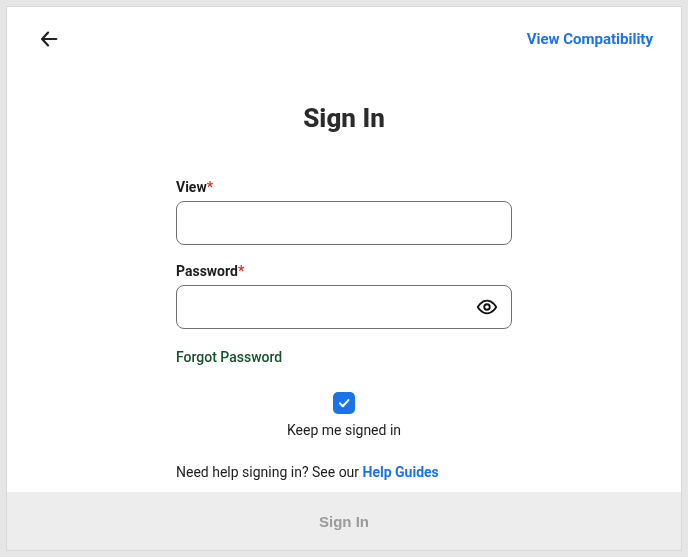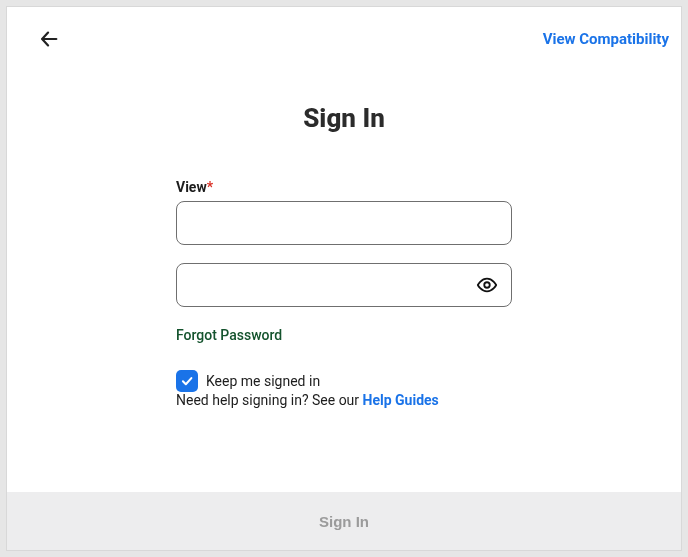--- a/index.html
+++ b/index.html
@@ -1,34 +1,34 @@
 <!DOCTYPE html>
 <html><head>
   <meta charset="utf-8">
   <style>
     * { box-sizing: border-box; margin: 0; padding: 0; }
     html, body { width: 688px; height: 557px; font-family: -apple-system, BlinkMacSystemFont, "Segoe UI", Roboto, Helvetica, Arial, sans-serif; }
     body { padding: 6px; background: #e6e6e6; }
     .wrap { width: 100%; height: 100%; background: #fff; border: 1px solid #d8d8d8; position: relative; display: flex; flex-direction: column; }
-    .topbar { display: flex; justify-content: space-between; align-items: center; padding: 18px 12px 0 28px; }
+    .topbar { display: flex; justify-content: space-between; align-items: center; padding: 18px 28px 0 28px; }
     .back-btn { width: 28px; height: 28px; display: flex; align-items: center; justify-content: center; cursor: pointer; }
     .compat { color: #1a73e8; font-weight: 700; font-size: 15px; cursor: pointer; }
     .content { flex: 1; display: flex; flex-direction: column; align-items: center; }
     .title { font-size: 26px; font-weight: 800; color: #2b2b2b; margin-top: 50px; margin-bottom: 46px; }
     .form { width: 336px; }
     .field-label { font-size: 14px; font-weight: 700; color: #1d1d1d; margin-bottom: 6px; }
     .req { color: #d93025; }
     .input-wrap { position: relative; width: 100%; margin-bottom: 18px; }
     .input { width: 100%; height: 44px; border: 1px solid #6f6f6f; border-radius: 8px; padding: 0 40px 0 12px; font-size: 15px; outline: none; background: #fff; }
     .eye-btn { position: absolute; right: 14px; top: 50%; transform: translateY(-50%); width: 22px; height: 22px; display: flex; align-items: center; justify-content: center; cursor: pointer; }
     .forgot { color: #14532d; font-size: 14px; font-weight: 500; cursor: pointer; display: inline-block; margin-top: -4px; }
-    .keep-row { display: flex; align-items: center; gap: 8px; margin-top: 26px; }
+    .keep-row { display: flex; align-items: center; gap: 8px; margin-top: 26px; flex-direction: column; }
     .checkbox { width: 22px; height: 22px; border-radius: 5px; background: #1a73e8; display: flex; align-items: center; justify-content: center; cursor: pointer; }
     .keep-label { font-size: 14px; color: #1d1d1d; }
-    .help-row { font-size: 14px; color: #1d1d1d; }
+    .help-row { margin-top: 26px; font-size: 14px; color: #1d1d1d; }
     .help-link { color: #1a73e8; font-weight: 700; cursor: pointer; }
     .footer { height: 58px; background: #ededee; display: flex; align-items: center; justify-content: center; }
     .signin-btn { color: #9b9b9b; font-weight: 700; font-size: 15px; background: transparent; border: none; cursor: pointer; }
   </style>
 </head>
 <body>
 
 <div class="wrap">
 
   <div class="topbar">
@@ -46,20 +46,23 @@
 
     <div class="form">
 
       <div class="field-label">
         <span>View</span><span class="req">*</span>
       </div>
       <div class="input-wrap">
         <input class="input" type="text" value="" style="">
       </div>
 
+      <div class="field-label">
+        <span>Password</span><span class="req">*</span>
+      </div>
       <div class="input-wrap">
         <input class="input" type="password" value="" style="">
         <span class="eye-btn">
           <svg width="22" height="22" viewBox="0 0 24 24" fill="none" stroke="#111" stroke-width="2" stroke-linecap="round" stroke-linejoin="round">
             <path d="M2 12s3.5-7 10-7 10 7 10 7-3.5 7-10 7S2 12 2 12z"></path>
             <circle cx="12" cy="12" r="3"></circle>
           </svg>
         </span>
       </div>
 

